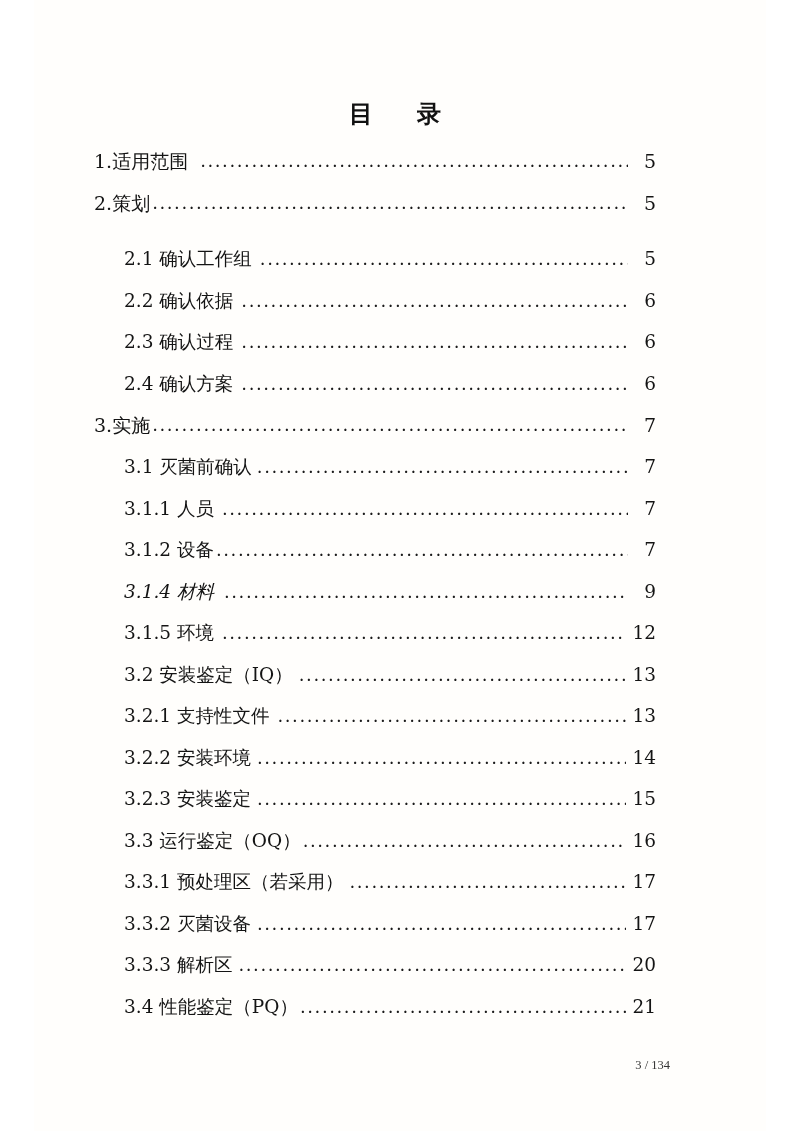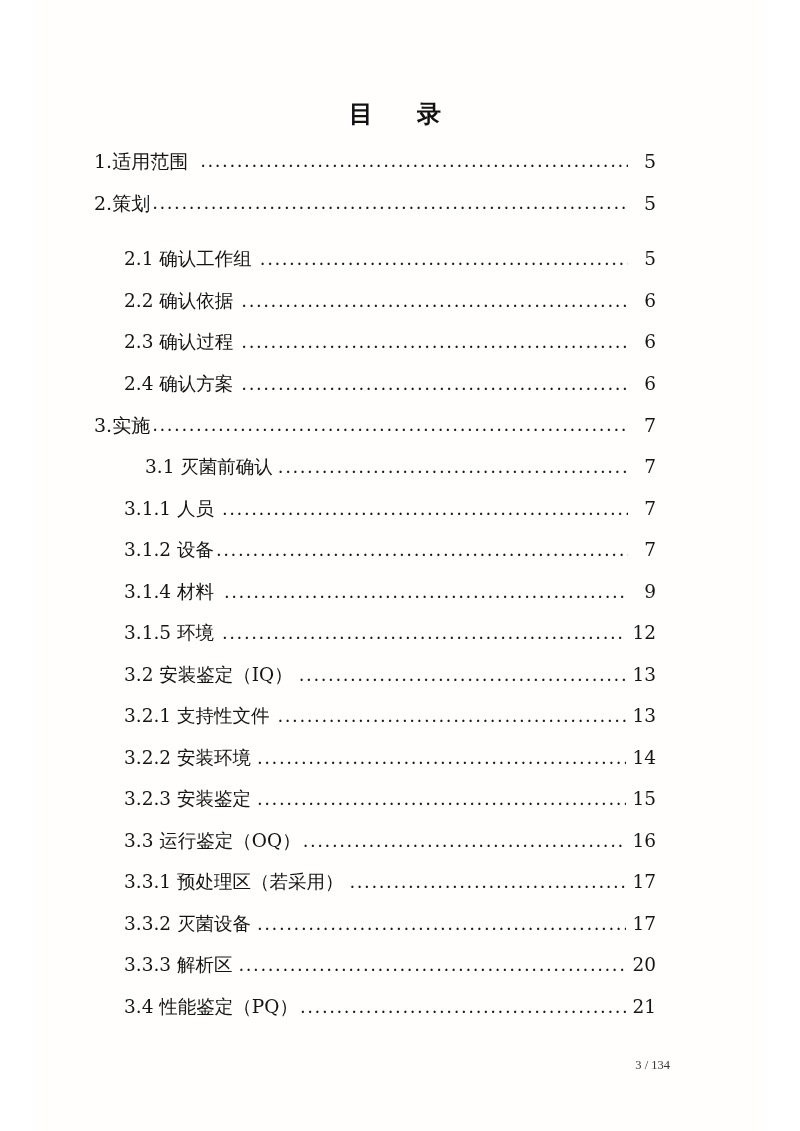--- a/index.html
+++ b/index.html
@@ -119,36 +119,36 @@
         <span class="label" style="padding-right: 8px;">2.4  确认方案</span>
         <span class="leader"></span>
         <span class="page-num">6</span>
       </li>
       <li class="toc-entry level-1" style="margin-left: 0px;">
         <span class="label" style="padding-right: 2px;">3.实施</span>
         <span class="leader"></span>
         <span class="page-num">7</span>
       </li>
       <li class="toc-entry level-2" style="margin-left: 0px;">
-        <span class="label" style="padding-right: 5px; margin-left: 21px;">3.1 灭菌前确认</span>
+        <span class="label" style="padding-right: 5px;">3.1 灭菌前确认</span>
         <span class="leader"></span>
         <span class="page-num">7</span>
       </li>
       <li class="toc-entry level-2" style="margin-left: 0px;">
         <span class="label" style="padding-right: 8px;">3.1.1 人员</span>
         <span class="leader"></span>
         <span class="page-num">7</span>
       </li>
       <li class="toc-entry level-2" style="margin-left: 0px;">
         <span class="label" style="padding-right: 2px;">3.1.2 设备</span>
         <span class="leader"></span>
         <span class="page-num">7</span>
       </li>
       <li class="toc-entry level-2" style="margin-left: 0px;">
-        <span class="label" style="padding-right: 10px;">3.1.4 材料</span>
+        <span class="label" style="padding-right: 10px; font-style: italic;">3.1.4 材料</span>
         <span class="leader"></span>
         <span class="page-num">9</span>
       </li>
       <li class="toc-entry level-2" style="margin-left: 0px;">
         <span class="label" style="padding-right: 8px;">3.1.5 环境</span>
         <span class="leader"></span>
         <span class="page-num">12</span>
       </li>
       <li class="toc-entry level-2" style="margin-left: 0px;">
         <span class="label" style="padding-right: 6px;">3.2 安装鉴定（IQ）</span>

